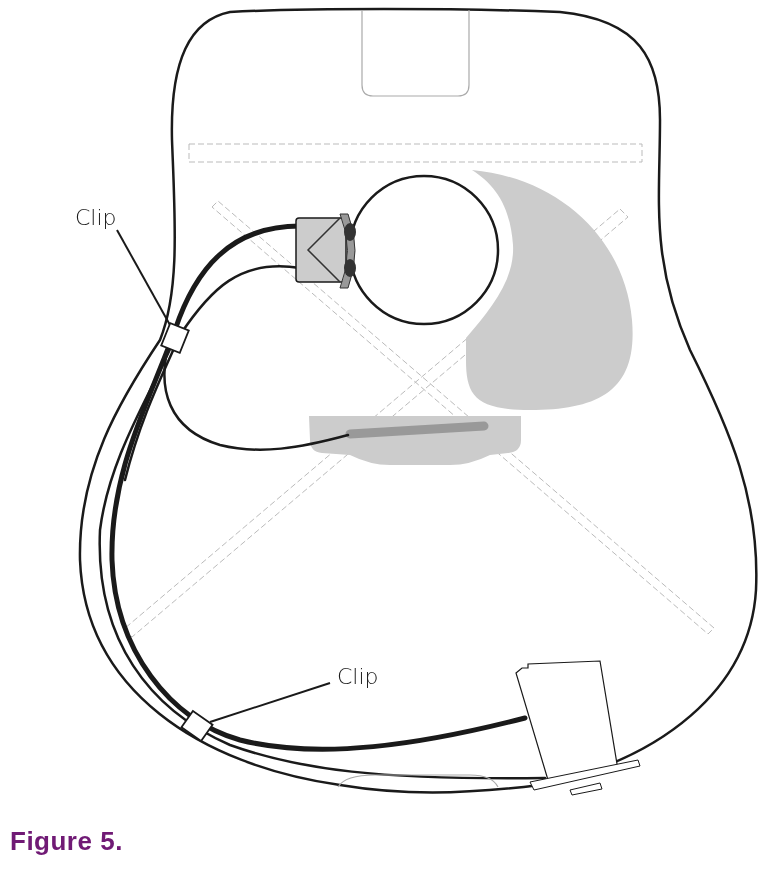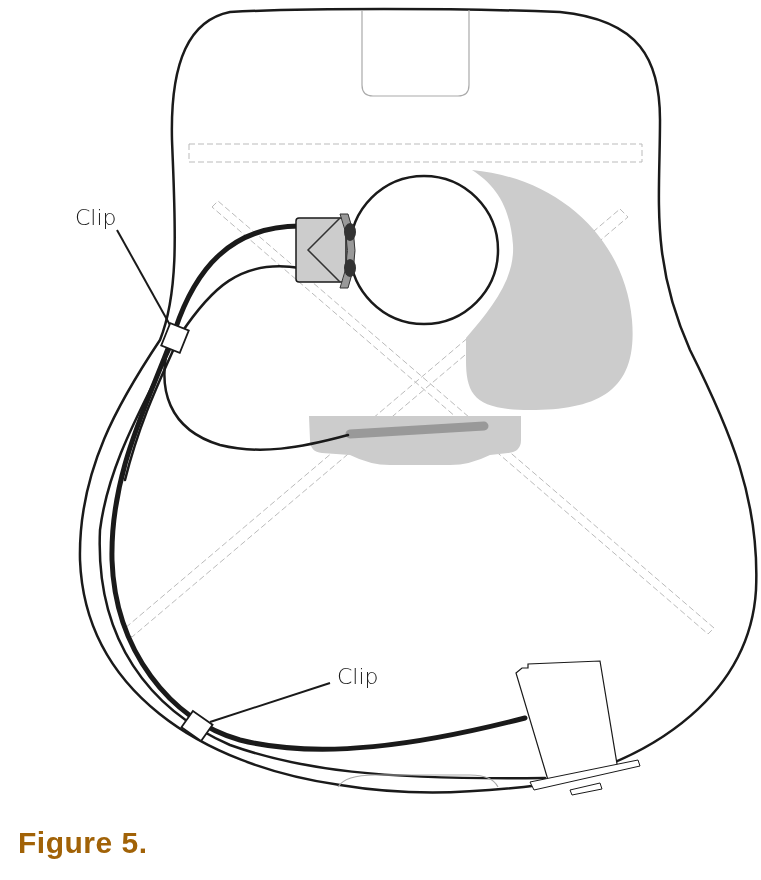--- a/index.html
+++ b/index.html
@@ -1,22 +1,22 @@
 <!DOCTYPE html>
 <html><head>
 <meta charset="utf-8">
 <style>
   html, body { margin: 0; padding: 0; background: #ffffff; }
   body { width: 761px; height: 880px; position: relative; overflow: hidden; }
   #figure-svg { position: absolute; left: 0; top: 0; }
   .label-text { font-family: "DejaVu Sans", sans-serif; font-size: 22px; fill: #1a1a1a; font-weight: 300; }
   .caption {
-    position: absolute; left: 18px; top: 826px;
+    position: absolute; left: 10px; top: 826px;
     font-family: "Liberation Sans", sans-serif; font-weight: bold;
-    font-size: 30px; color: #a16207; letter-spacing: 0.5px;
+    font-size: 26px; color: #701a75; letter-spacing: 0.5px;
   }
 </style>
 </head>
 <body>
 
 <svg id="figure-svg" width="761" height="880" viewBox="0 0 761 880" xmlns="http://www.w3.org/2000/svg">
 
   <path d="M 230 12
            C 300 8, 460 8, 560 12
            C 640 20, 660 60, 660 120

